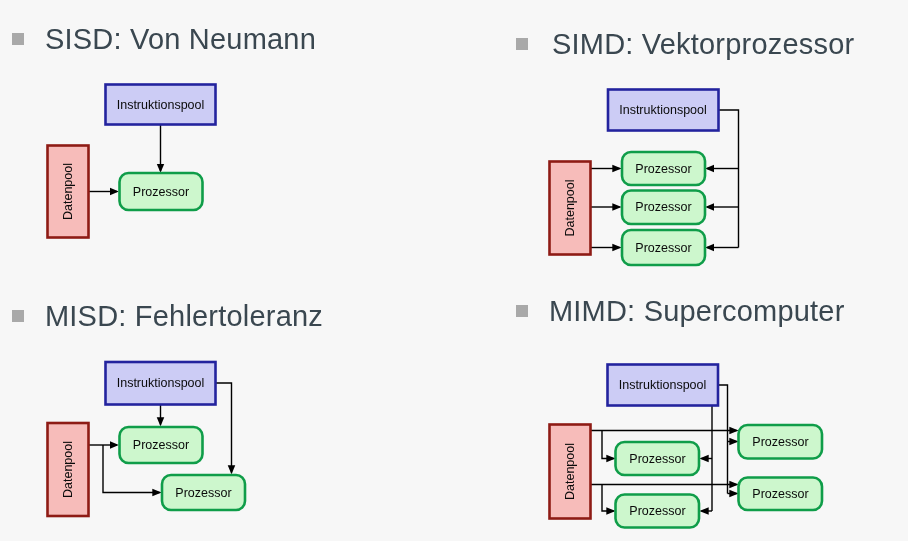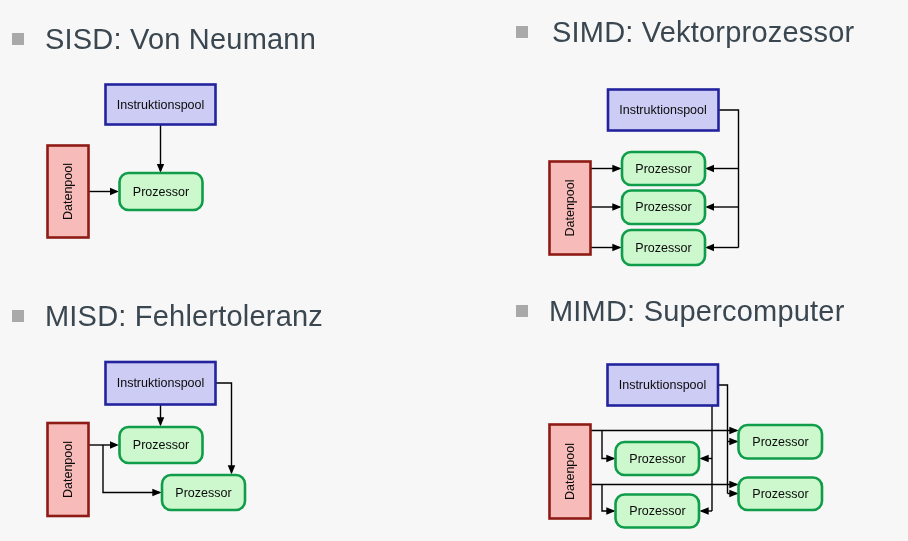--- a/index.html
+++ b/index.html
@@ -24,21 +24,21 @@
 </style>
 </head>
 <body>
 
 <div class="slide">
 
   <div class="qtitle" style="left:12px;top:23px;">
     <span class="bullet"></span>
     <span>SISD: Von Neumann</span>
   </div>
-  <div class="qtitle" style="left:516px;top:16px;gap:24px;">
+  <div class="qtitle" style="left:516px;top:28px;gap:24px;">
     <span class="bullet"></span>
     <span>SIMD: Vektorprozessor</span>
   </div>
   <div class="qtitle" style="left:516px;top:295px;">
     <span class="bullet"></span>
     <span>MIMD: Supercomputer</span>
   </div>
   <div class="qtitle" style="left:12px;top:300px;">
     <span class="bullet"></span>
     <span>MISD: Fehlertoleranz</span>

